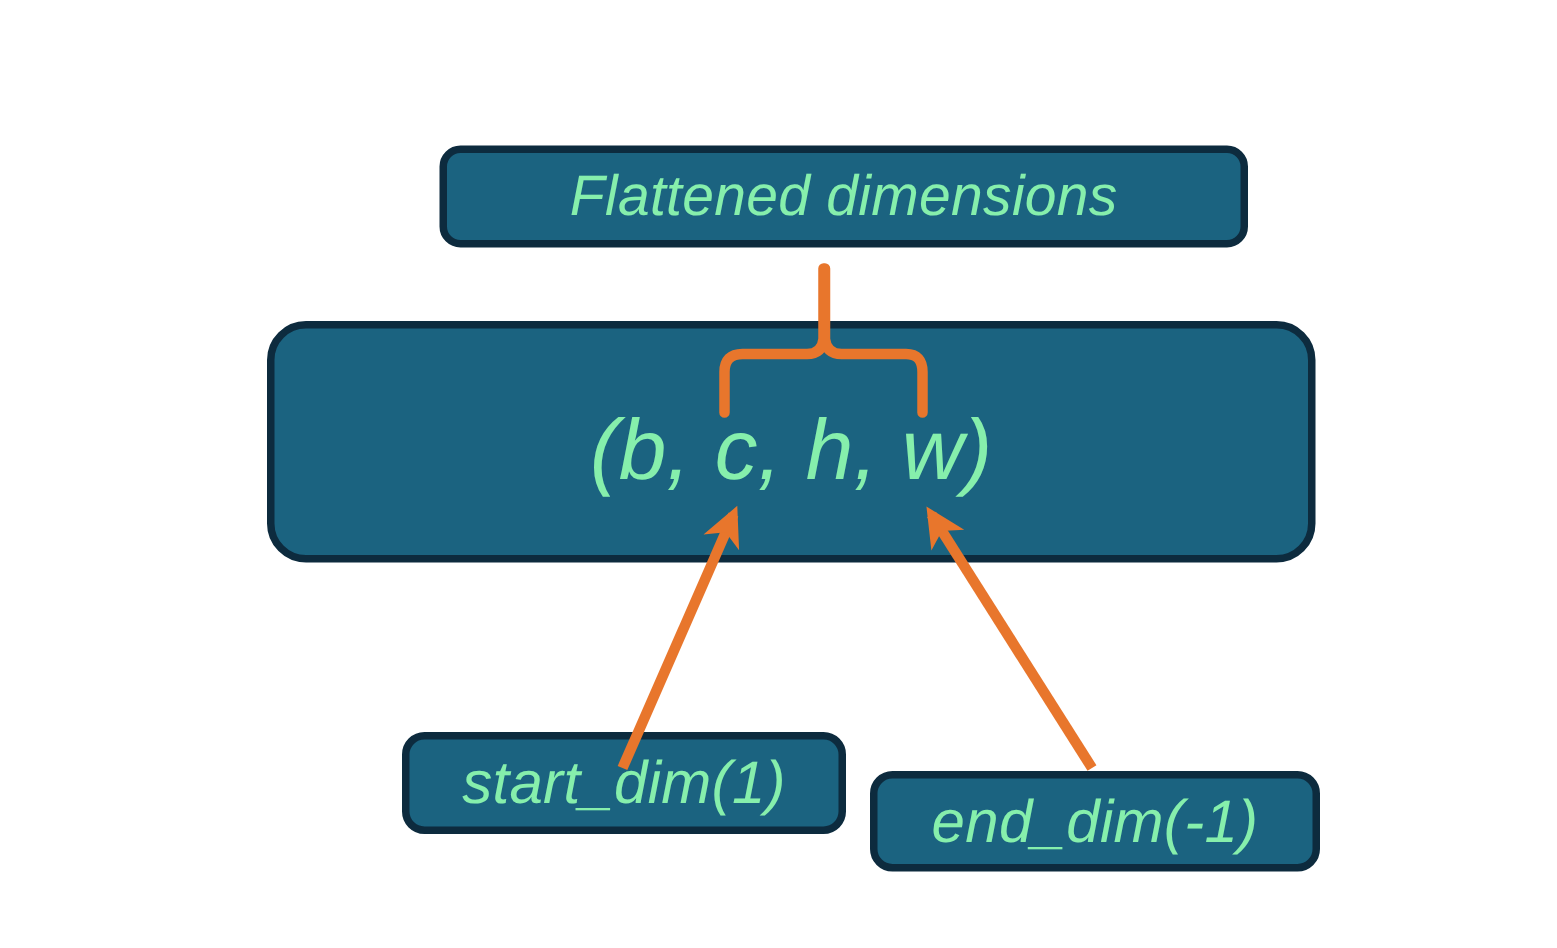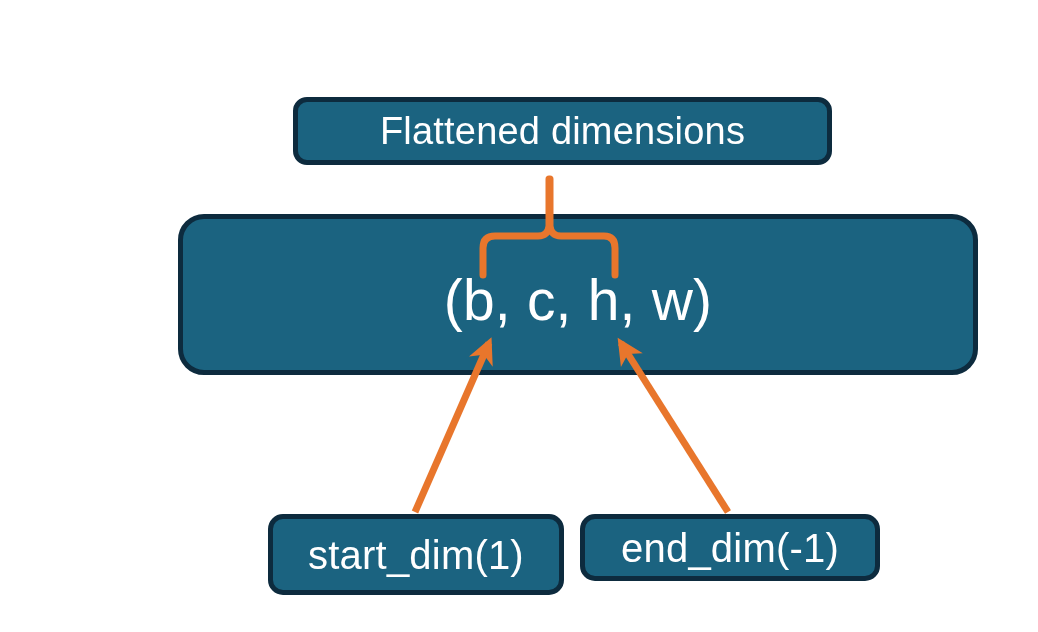--- a/index.html
+++ b/index.html
@@ -24,57 +24,58 @@
     background: #1b6380;
     border: 5px solid #0d2b3e;
     border-radius: 18px;
     display: flex;
     align-items: center;
     justify-content: center;
     color: #ffffff;
     z-index: 2;
   }
   .node-label {
-    color: #ffffff;
+    color: #86efac;
     font-weight: 400;
     letter-spacing: 0.2px;
     line-height: 1;
     white-space: nowrap;
+    font-style: italic;
   }
 
   
   #box-flattened {
     left: 293px;
     top: 97px;
     width: 539px;
     height: 68px;
     border-radius: 14px;
   }
   #box-flattened .node-label { font-size: 38px; }
 
   
   #box-shape {
     left: 178px;
     top: 214px;
-    width: 800px;
+    width: 699px;
     height: 161px;
     border-radius: 26px;
   }
   #box-shape .node-label {
     font-size: 57px;
     position: relative;
     top: 6px;
   }
 
   
   #box-start-dim {
     left: 268px;
-    top: 514px;
+    top: 488px;
     width: 296px;
-    height: 81px;
+    height: 68px;
     border-radius: 15px;
   }
   #box-end-dim {
     left: 580px;
     top: 514px;
     width: 300px;
     height: 67px;
     border-radius: 15px;
     align-items: center;
   }

